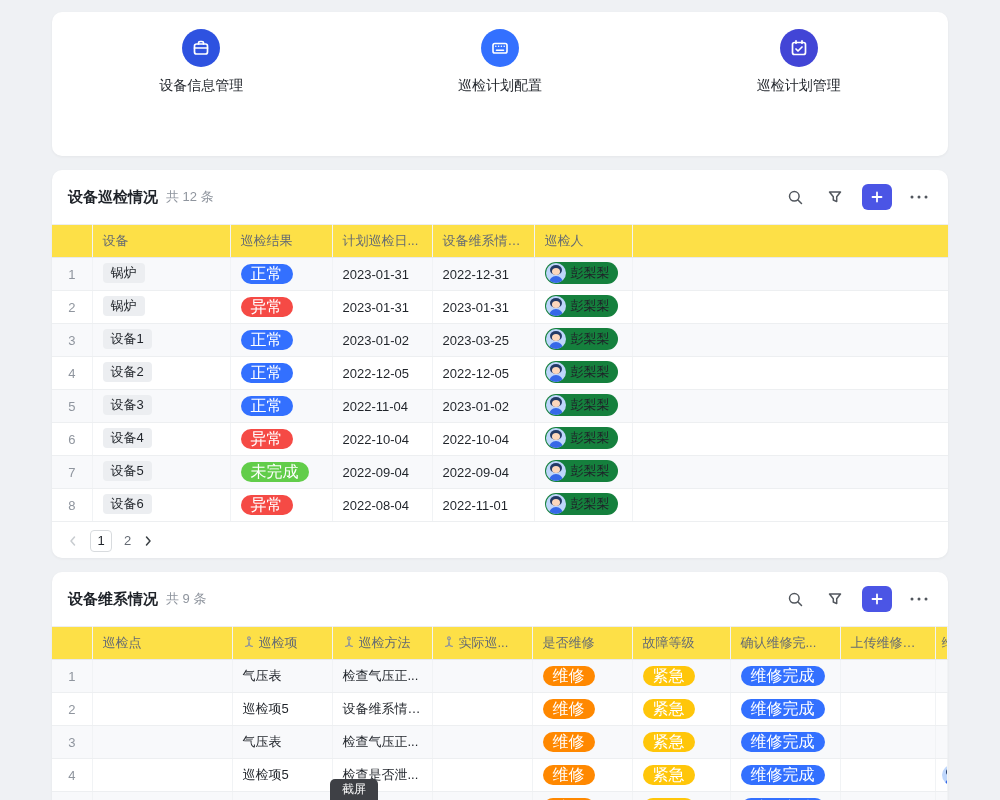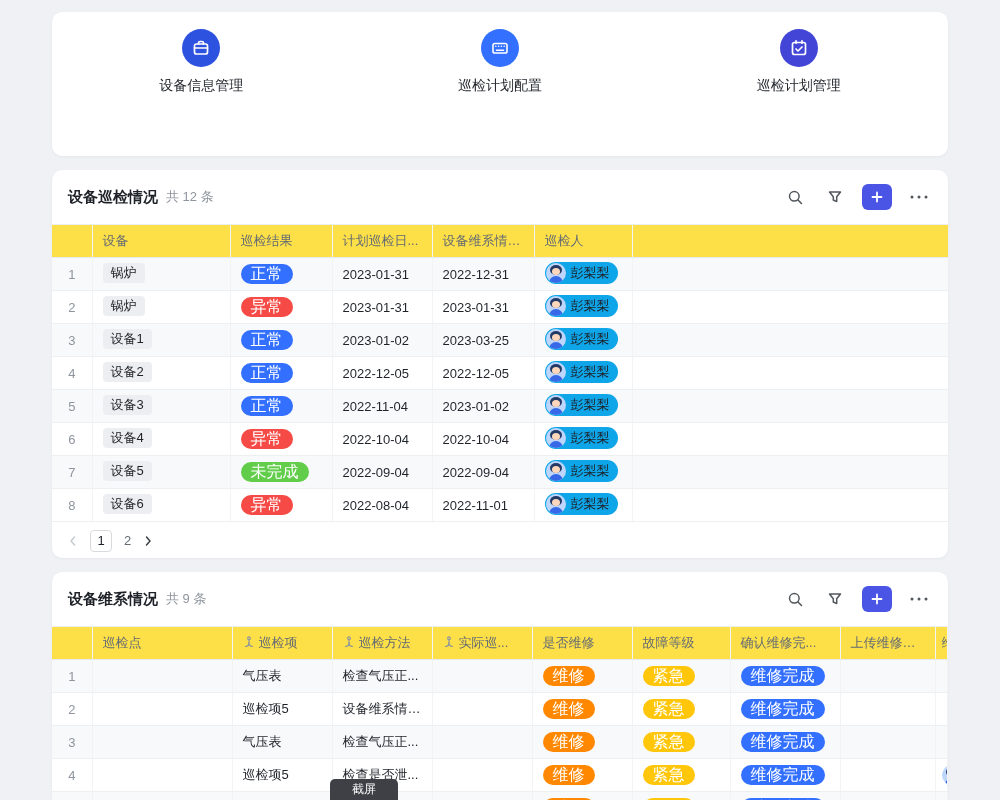--- a/index.html
+++ b/index.html
@@ -44,39 +44,39 @@
   }
   thead th { color:#646a73; border-top:1px solid #eceef0; border-bottom:1px solid #e7e9ec; background:#fde047; }
   td.num, th.num { text-align:center; color:#8f959e; padding:0 4px; }
   th.filler, td.filler { border-right:none; }
   td.last, th.last { padding:0 0 0 6px; }
   tbody tr:nth-child(odd) td { background:#f8f9fb; }
   tbody tr { cursor:pointer; }
 
   .chip { display:inline-block; background:#eceef1; border-radius:4px; padding:1px 8px; font-size:13px; max-width:100%; overflow:hidden; text-overflow:ellipsis; }
   .badge { display:inline-block; padding:2px 10px; border-radius:10px; color:#fff; font-size:16px; line-height:16px; }
-  .person { display:inline-flex; align-items:center; gap:5px; background:#0ea5e9; border-radius:11px; padding:1px 8px 1px 1px; font-size:13px; }
+  .person { display:inline-flex; align-items:center; gap:5px; background:#15803d; border-radius:11px; padding:1px 8px 1px 1px; font-size:13px; }
 
   .avatar { width:20px; height:20px; border-radius:50%; background:#bed6fb; position:relative; overflow:hidden; flex:none; display:inline-block; vertical-align:middle; }
   .avatar .hair { position:absolute; top:2px; left:4px; width:12px; height:10px; border-radius:50%; background:#233a66; }
   .avatar .face { position:absolute; top:5px; left:6px; width:8px; height:7px; border-radius:50%; background:#fcd7bc; }
   .avatar .torso { position:absolute; top:13px; left:3px; width:14px; height:9px; border-radius:7px 7px 0 0; background:#3668e8; }
 
   .lookup-icon { display:inline-block; vertical-align:-1px; margin-right:4px; }
 
   
   .pagination { display:flex; align-items:center; height:37px; padding:0 16px; gap:12px; }
   .page-arrow { display:flex; align-items:center; cursor:pointer; color:#c8ccd0; }
   .page-arrow.active { color:#3b4045; }
   .page-current { width:22px; height:22px; border:1px solid #d8dbde; border-radius:4px; display:flex; align-items:center; justify-content:center; font-size:13px; cursor:pointer; background:#fff; }
   .page-num { font-size:13px; color:#646a73; cursor:pointer; }
 
   
   #screenshot-overlay {
-    position:absolute; left:330px; top:779px; width:68px; height:21px; z-index:9;
+    position:absolute; left:330px; top:779px; width:48px; height:21px; z-index:9;
     background:#3e4045; color:#fff; font-size:12px; border-radius:5px 5px 0 0;
     display:flex; align-items:center; justify-content:center; cursor:pointer;
   }
 </style>
 </head>
 <body>
 
 <div class="card" id="card-shortcuts">
   <div class="shortcut-row">
 

